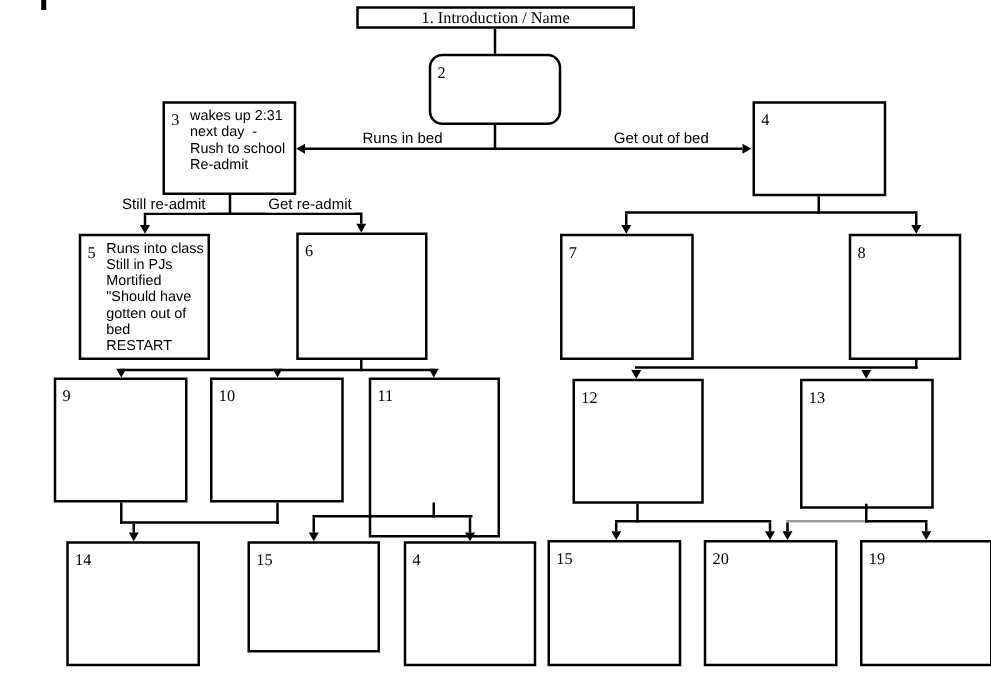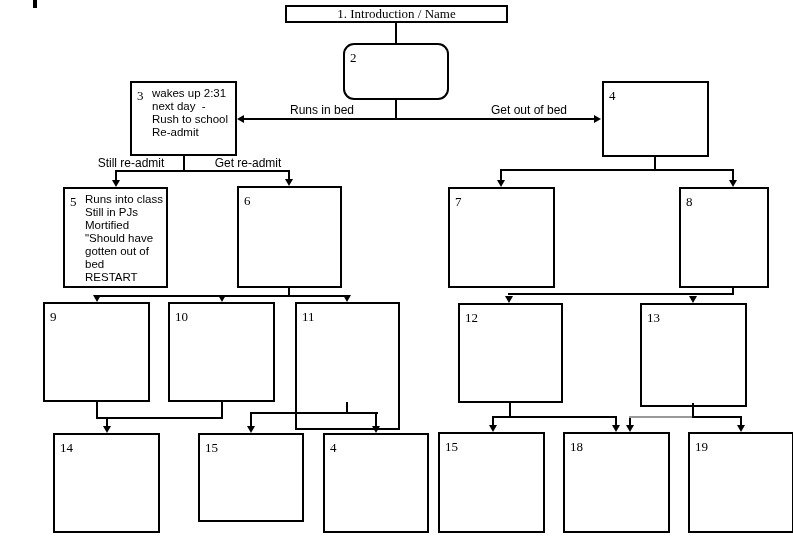--- a/index.html
+++ b/index.html
@@ -172,21 +172,21 @@
     <span class="num">4</span>
     <span class="body"></span>
   </div>
 
   <div class="node" style="left:438px;top:432px;width:107px;height:101px">
     <span class="num">15</span>
     <span class="body"></span>
   </div>
 
   <div class="node" style="left:563px;top:432px;width:107px;height:101px">
-    <span class="num">18</span>
+    <span class="num">20</span>
     <span class="body"></span>
   </div>
 
   <div class="node" style="left:688px;top:432px;width:106px;height:101px">
     <span class="num">19</span>
     <span class="body"></span>
   </div>
 
   <div class="vline" style="left:395px;top:23px;height:20px"></div>
 

